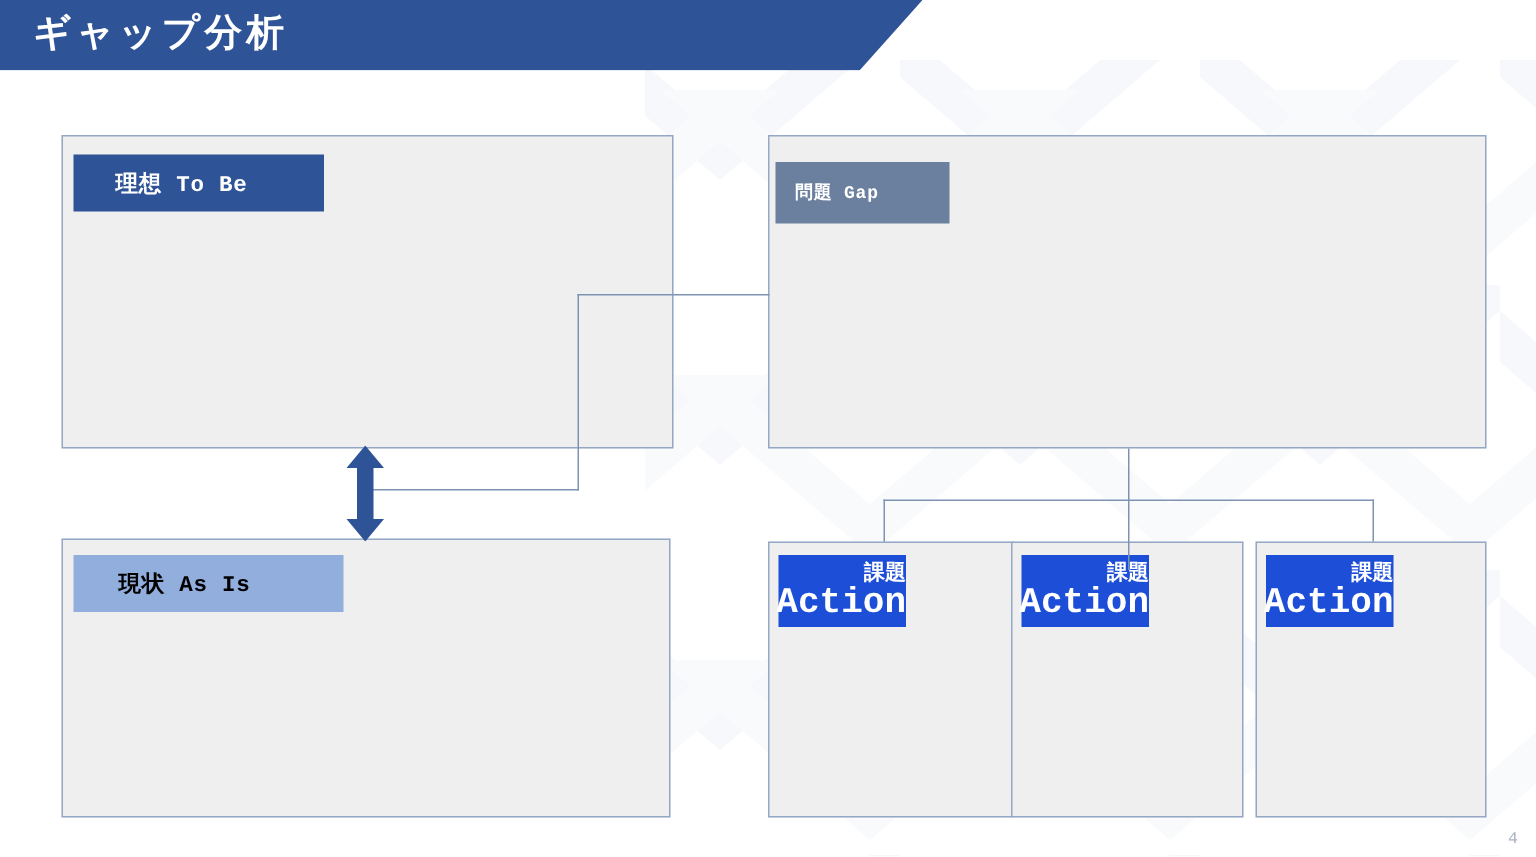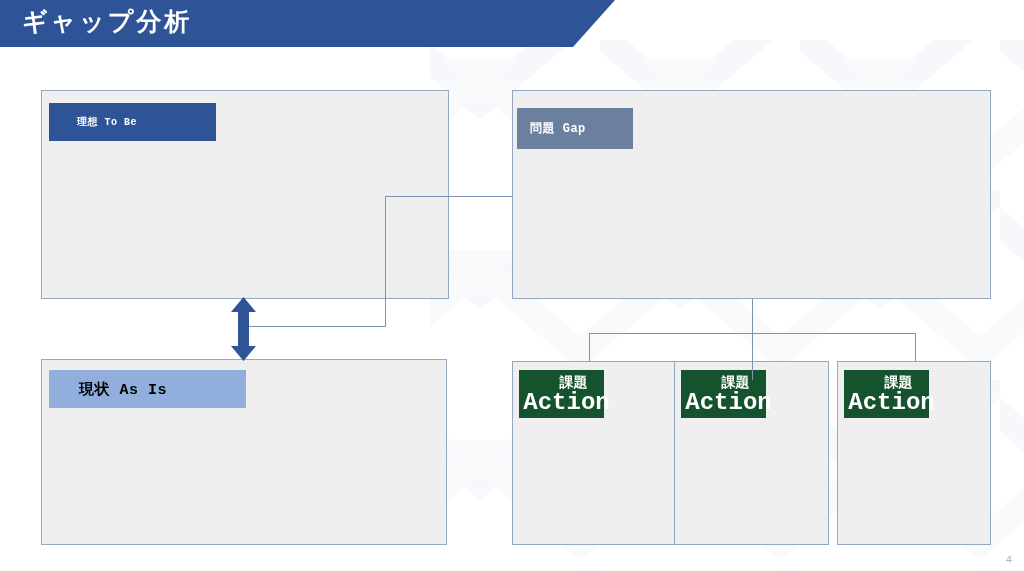--- a/index.html
+++ b/index.html
@@ -67,21 +67,21 @@
   .panel-header .hdr-line {
     display: block;
     width: 100%;
     white-space: nowrap;
   }
 
   
   .hdr-tobe {
     background: #2E5396;
     color: #ffffff;
-    font-size: 10px;
+    font-size: 15px;
     font-weight: bold;
     padding-left: 28px;
     letter-spacing: 0.5px;
   }
   
   .hdr-asis {
     background: #91AEDC;
     color: #000000;
     font-size: 15px;
     font-weight: bold;
@@ -92,25 +92,25 @@
   .hdr-gap {
     background: #6B7F9E;
     color: #ffffff;
     font-size: 12px;
     font-weight: bold;
     padding-left: 13px;
     letter-spacing: 0.5px;
   }
   
   .hdr-action {
-    background: #14532d;
+    background: #1d4ed8;
     color: #ffffff;
     flex-direction: column;
     justify-content: center;
-    align-items: center;
+    align-items: flex-end;
     padding-left: 8px;
   }
   .hdr-action .line-1 {
     font-size: 14px;
     font-weight: bold;
     line-height: 17px;
     padding-left: 16px;
   }
   .hdr-action .line-2 {
     font-size: 24px;
@@ -177,21 +177,21 @@
   <div class="conn conn-v" style="left:915px; top:333px; height:28px;"></div>
 
   <div class="panel" style="left:41px; top:90px; width:408px; height:209px;">
   </div>
   <div class="panel-header hdr-tobe" style="left:49px; top:103px; width:167px; height:38px;">
     <span class="hdr-line">理想  To Be</span>
   </div>
 
   <div class="panel" style="left:41px; top:359px; width:406px; height:186px;">
   </div>
-  <div class="panel-header hdr-asis" style="left:49px; top:370px; width:197px; height:38px;">
+  <div class="panel-header hdr-asis" style="left:49px; top:370px; width:180px; height:38px;">
     <span class="hdr-line">現状  As Is</span>
   </div>
 
   <svg class="double-arrow" style="left:229px; top:297px;" width="29" height="64" viewBox="0 0 29 64">
     <polygon points="14.5,0 27,15 20,15 20,49 27,49 14.5,64 2,49 9,49 9,15 2,15" fill="#2E5396"></polygon>
   </svg>
 
   <div class="panel" style="left:512px; top:90px; width:479px; height:209px;">
   </div>
   <div class="panel-header hdr-gap" style="left:517px; top:108px; width:116px; height:41px;">

